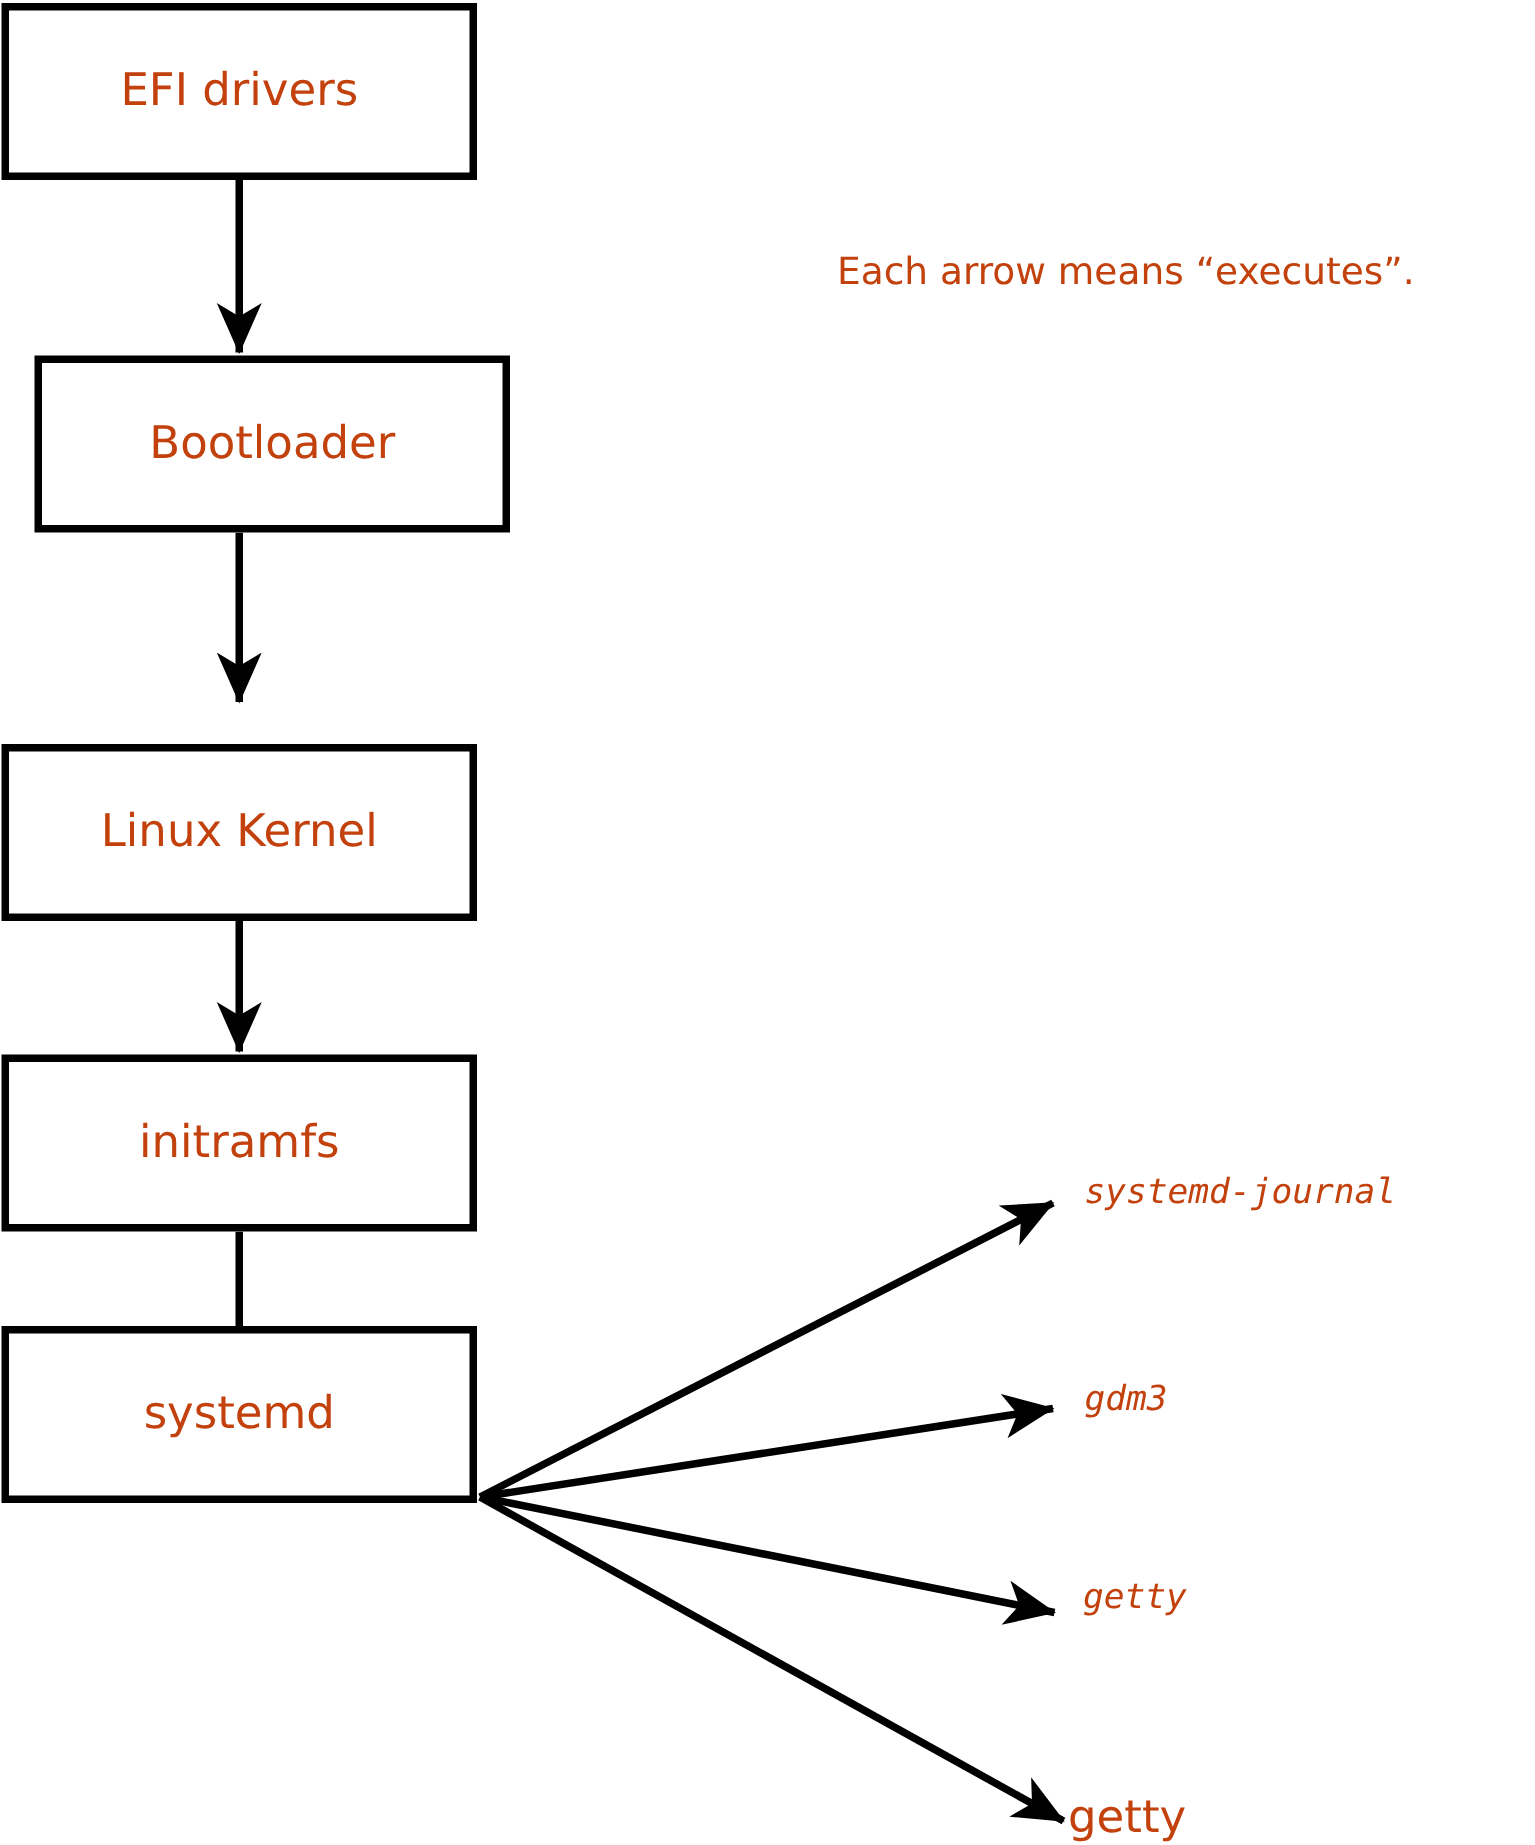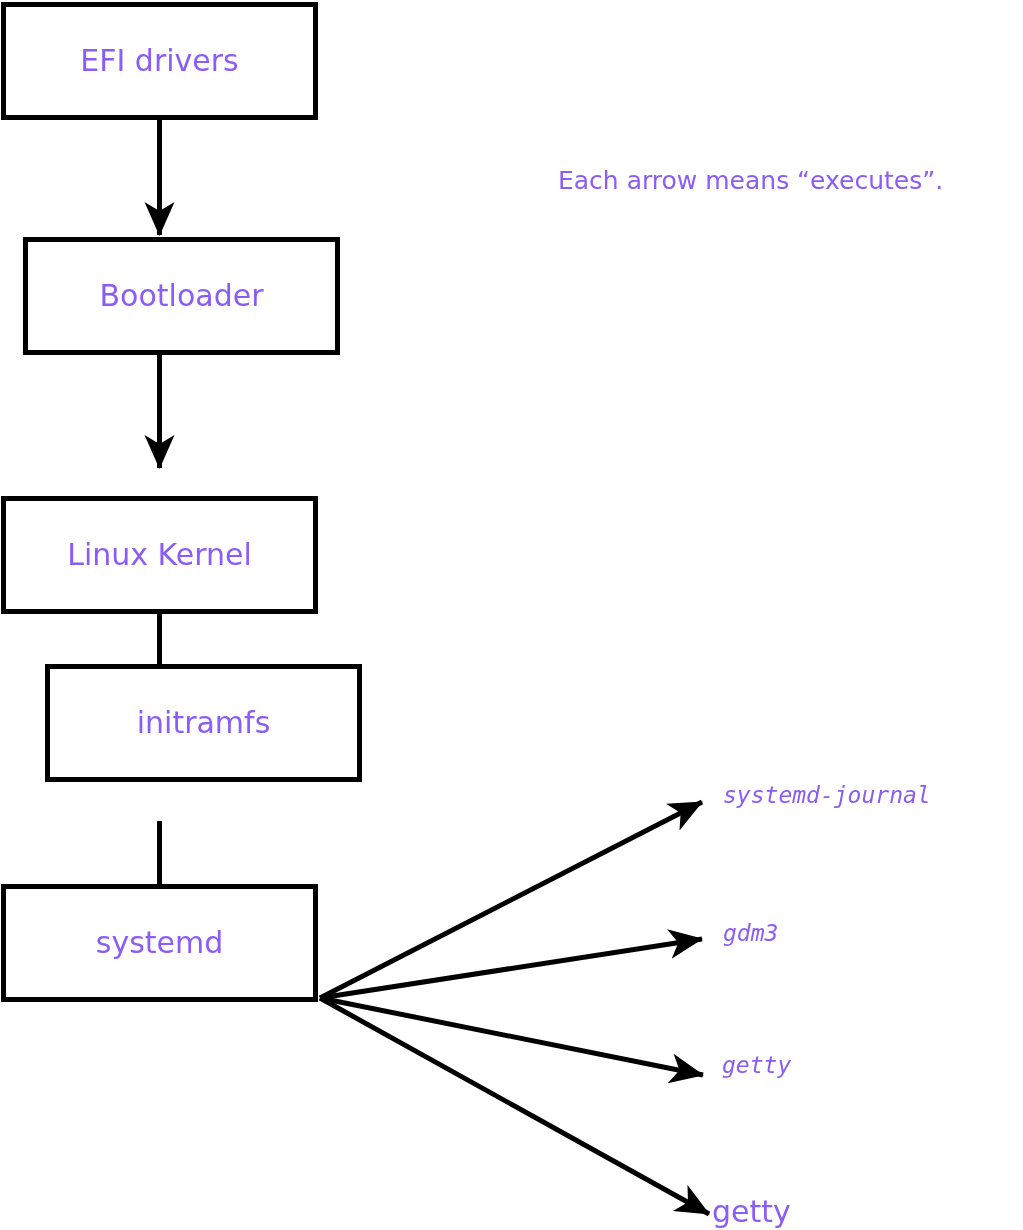--- a/index.html
+++ b/index.html
@@ -7,21 +7,21 @@
     padding: 0;
     background: #ffffff;
   }
   .canvas {
     position: relative;
     width: 1023px;
     height: 1230px;
     background: #ffffff;
     overflow: hidden;
     font-family: "DejaVu Sans", sans-serif;
-    color: #8b5cf6;
+    color: #c2410c;
   }
   .arrow-layer {
     position: absolute;
     left: 0;
     top: 0;
     width: 1023px;
     height: 1230px;
   }
   .node {
     position: absolute;
@@ -34,21 +34,21 @@
     display: flex;
     align-items: center;
     justify-content: center;
     font-size: 30px;
     line-height: 1;
     white-space: nowrap;
   }
   .node-1 { top: 2px; }
   .node-2 { top: 237px; margin-left: 22px; }
   .node-3 { top: 496px; }
-  .node-4 { top: 664px; margin-left: 44px; }
+  .node-4 { top: 703px; }
   .node-5 { top: 884px; }
   .proc-label {
     position: absolute;
     line-height: 36px;
     white-space: nowrap;
   }
   .mono {
     font-family: "DejaVu Sans Mono", monospace;
     font-size: 23px;
     font-style: italic;

